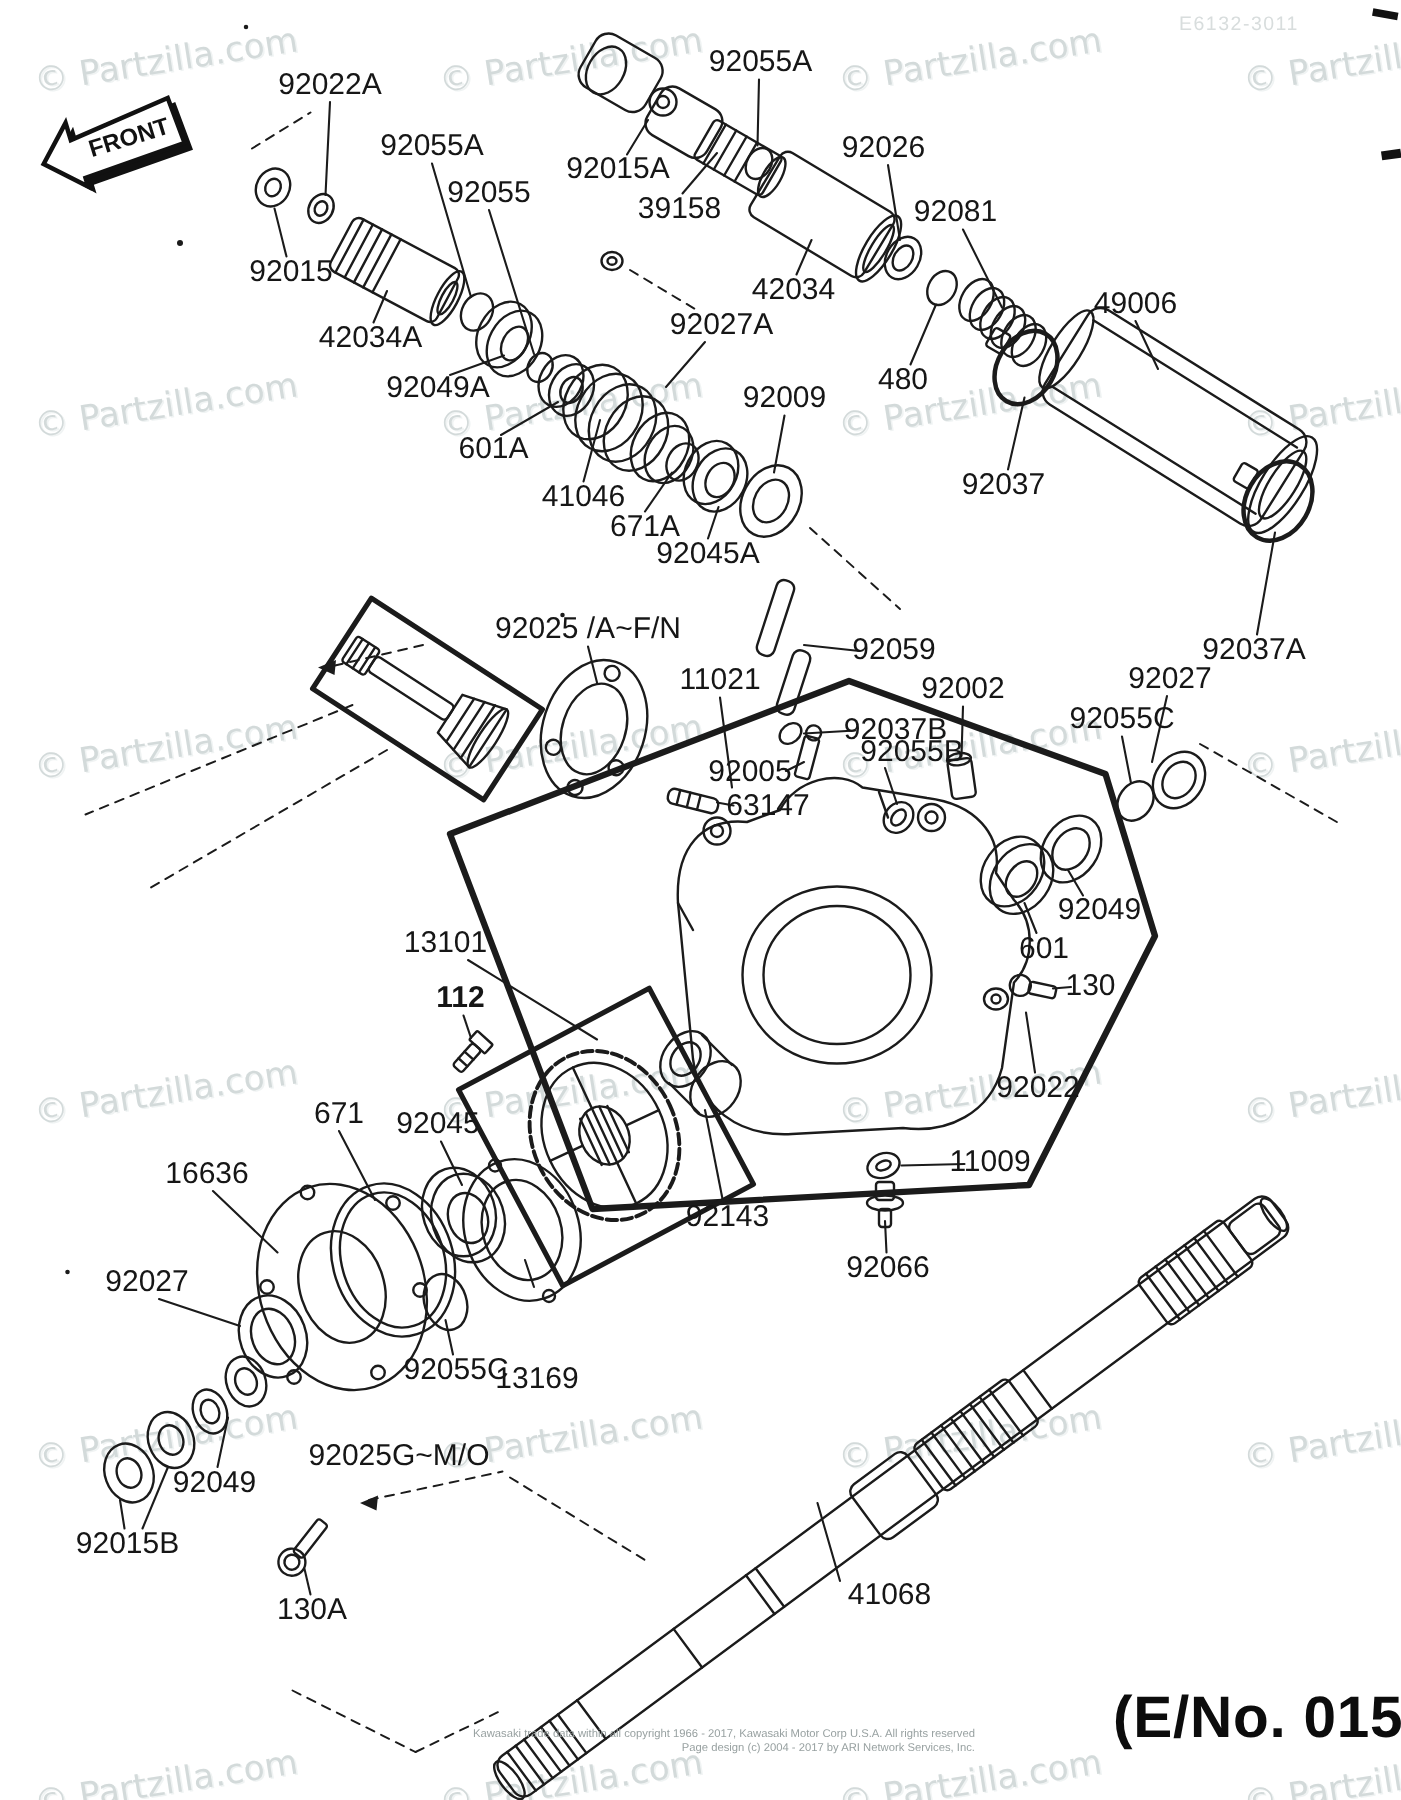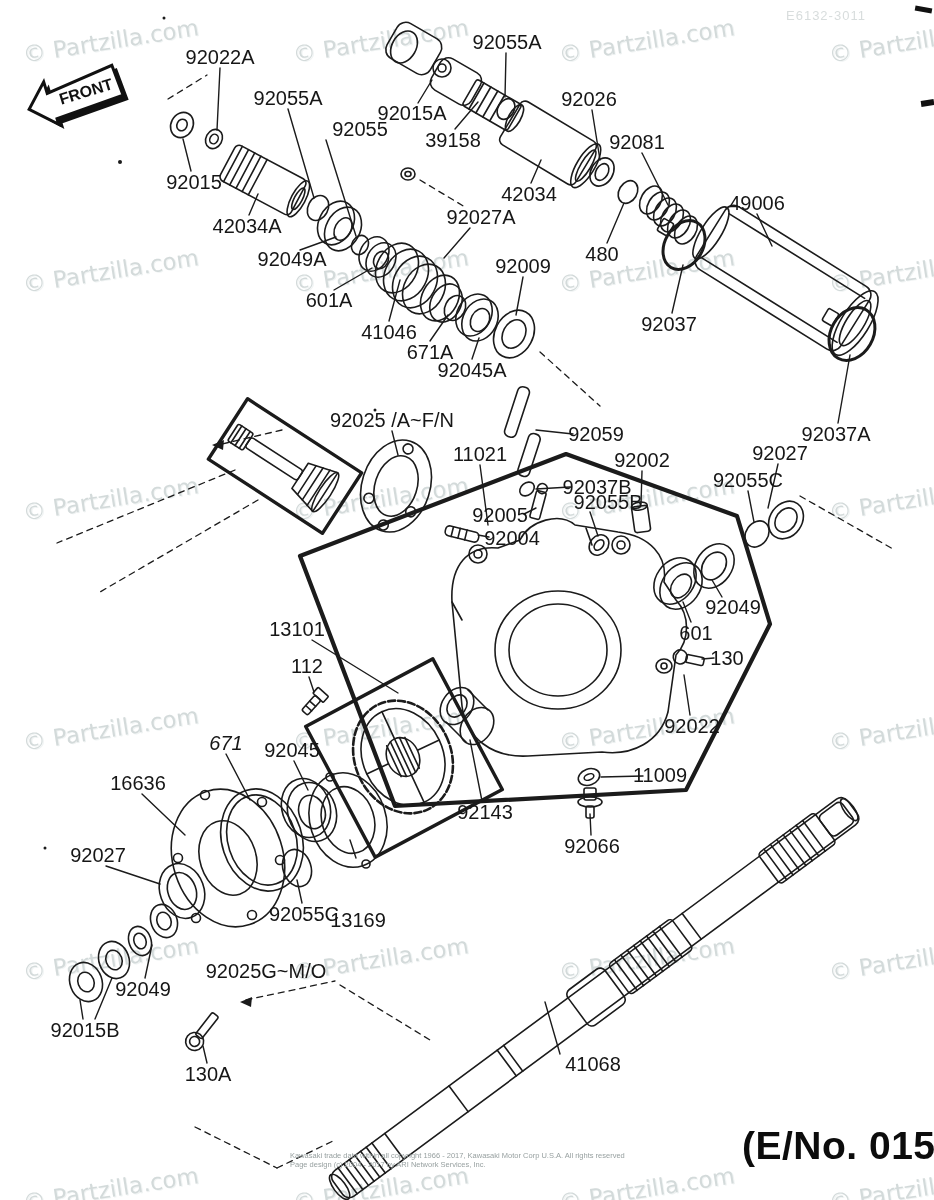--- a/index.html
+++ b/index.html
@@ -6,21 +6,21 @@
   #stage{position:relative;width:934px;height:1200px;background:#fff;overflow:hidden;
          font-family:"Liberation Sans",sans-serif;}
   #stage svg{position:absolute;left:0;top:0;}
   .wm{position:absolute;font:23px "DejaVu Sans",sans-serif;color:#ccd4d4;
       transform:rotate(-9deg);white-space:nowrap;text-shadow:1px 1px 0 #eef2f2;opacity:.85;}
   .plabel{position:absolute;transform:translate(-50%,-50%);
       font:20px "Liberation Sans",sans-serif;color:#161616;white-space:nowrap;}
   #doc-code{position:absolute;left:786px;top:8px;color:#d8dddd;font-size:13px;letter-spacing:1px;}
   #engine-no{position:absolute;left:742px;top:1124px;font-size:39px;font-weight:800;
       color:#0c0c0c;white-space:nowrap;letter-spacing:.5px;}
-  #footer{position:absolute;left:290px;top:1151px;width:360px;text-align:left;
+  #footer{position:absolute;left:290px;top:1151px;width:360px;text-align:right;
       font-size:7.5px;line-height:9px;color:#98a1a1;}
   .edge-mark{position:absolute;background:#111;}
   #edge-mark-1{left:915px;top:7px;width:17px;height:5px;transform:rotate(10deg);}
   #edge-mark-2{left:921px;top:100px;width:13px;height:6px;transform:rotate(-8deg);}
   #front-arrow{position:absolute;left:20px;top:48px;}
 </style>
 </head>
 <body>
 
 <div id="stage">
@@ -398,21 +398,21 @@
       <circle cx="164" cy="18" r="1.5"></circle>
         <circle cx="120" cy="162" r="2"></circle>
       <circle cx="375" cy="410" r="1.5"></circle>
         <circle cx="45" cy="848" r="1.5"></circle>
     </g>
   </svg>
 
   <div id="labels">
       <div class="plabel" style="left: 220px; top: 57px;">92022A</div>
       <div class="plabel" style="left: 288px; top: 98px;">92055A</div>
-      <div class="plabel" style="left: 326px; top: 129px; margin-left: 34px;">92055</div>
+      <div class="plabel" style="left: 326px; top: 129px;">92055</div>
       <div class="plabel" style="left: 412px; top: 113px;">92015A</div>
       <div class="plabel" style="left: 453px; top: 140px;">39158</div>
       <div class="plabel" style="left: 507px; top: 42px;">92055A</div>
       <div class="plabel" style="left: 589px; top: 99px;">92026</div>
       <div class="plabel" style="left: 637px; top: 142px;">92081</div>
       <div class="plabel" style="left: 194px; top: 182px;">92015</div>
       <div class="plabel" style="left: 247px; top: 226px;">42034A</div>
       <div class="plabel" style="left: 529px; top: 194px;">42034</div>
       <div class="plabel" style="left: 602px; top: 254px;">480</div>
       <div class="plabel" style="left: 292px; top: 259px;">92049A</div>
@@ -427,28 +427,28 @@
       <div class="plabel" style="left: 836px; top: 434px;">92037A</div>
       <div class="plabel" style="left: 392px; top: 420px;">92025 /A~F/N</div>
       <div class="plabel" style="left: 480px; top: 454px;">11021</div>
       <div class="plabel" style="left: 596px; top: 434px;">92059</div>
       <div class="plabel" style="left: 642px; top: 460px;">92002</div>
       <div class="plabel" style="left: 780px; top: 453px;">92027</div>
       <div class="plabel" style="left: 748px; top: 480px;">92055C</div>
       <div class="plabel" style="left: 597px; top: 487px;">92037B</div>
       <div class="plabel" style="left: 608px; top: 502px;">92055B</div>
       <div class="plabel" style="left: 500px; top: 515px;">92005</div>
-      <div class="plabel" style="left: 512px; top: 538px;">92004</div>
+      <div class="plabel" style="left: 512px; top: 538px;">63147</div>
       <div class="plabel" style="left: 733px; top: 607px;">92049</div>
       <div class="plabel" style="left: 696px; top: 633px;">601</div>
       <div class="plabel" style="left: 727px; top: 658px;">130</div>
       <div class="plabel" style="left: 297px; top: 629px;">13101</div>
-      <div class="plabel" style="left: 307px; top: 666px;">112</div>
+      <div class="plabel" style="left: 307px; top: 666px; font-weight: bold;">112</div>
       <div class="plabel" style="left: 692px; top: 726px;">92022</div>
-      <div class="plabel" style="left: 226px; top: 743px; font-style: italic;">671</div>
+      <div class="plabel" style="left: 226px; top: 743px;">671</div>
       <div class="plabel" style="left: 292px; top: 750px;">92045</div>
       <div class="plabel" style="left: 138px; top: 783px;">16636</div>
       <div class="plabel" style="left: 660px; top: 775px; text-align: right;">11009</div>
       <div class="plabel" style="left: 485px; top: 812px;">92143</div>
       <div class="plabel" style="left: 98px; top: 855px;">92027</div>
       <div class="plabel" style="left: 358px; top: 920px;">13169</div>
       <div class="plabel" style="left: 592px; top: 846px;">92066</div>
       <div class="plabel" style="left: 304px; top: 914px;">92055C</div>
       <div class="plabel" style="left: 266px; top: 971px;">92025G~M/O</div>
       <div class="plabel" style="left: 143px; top: 989px;">92049</div>

